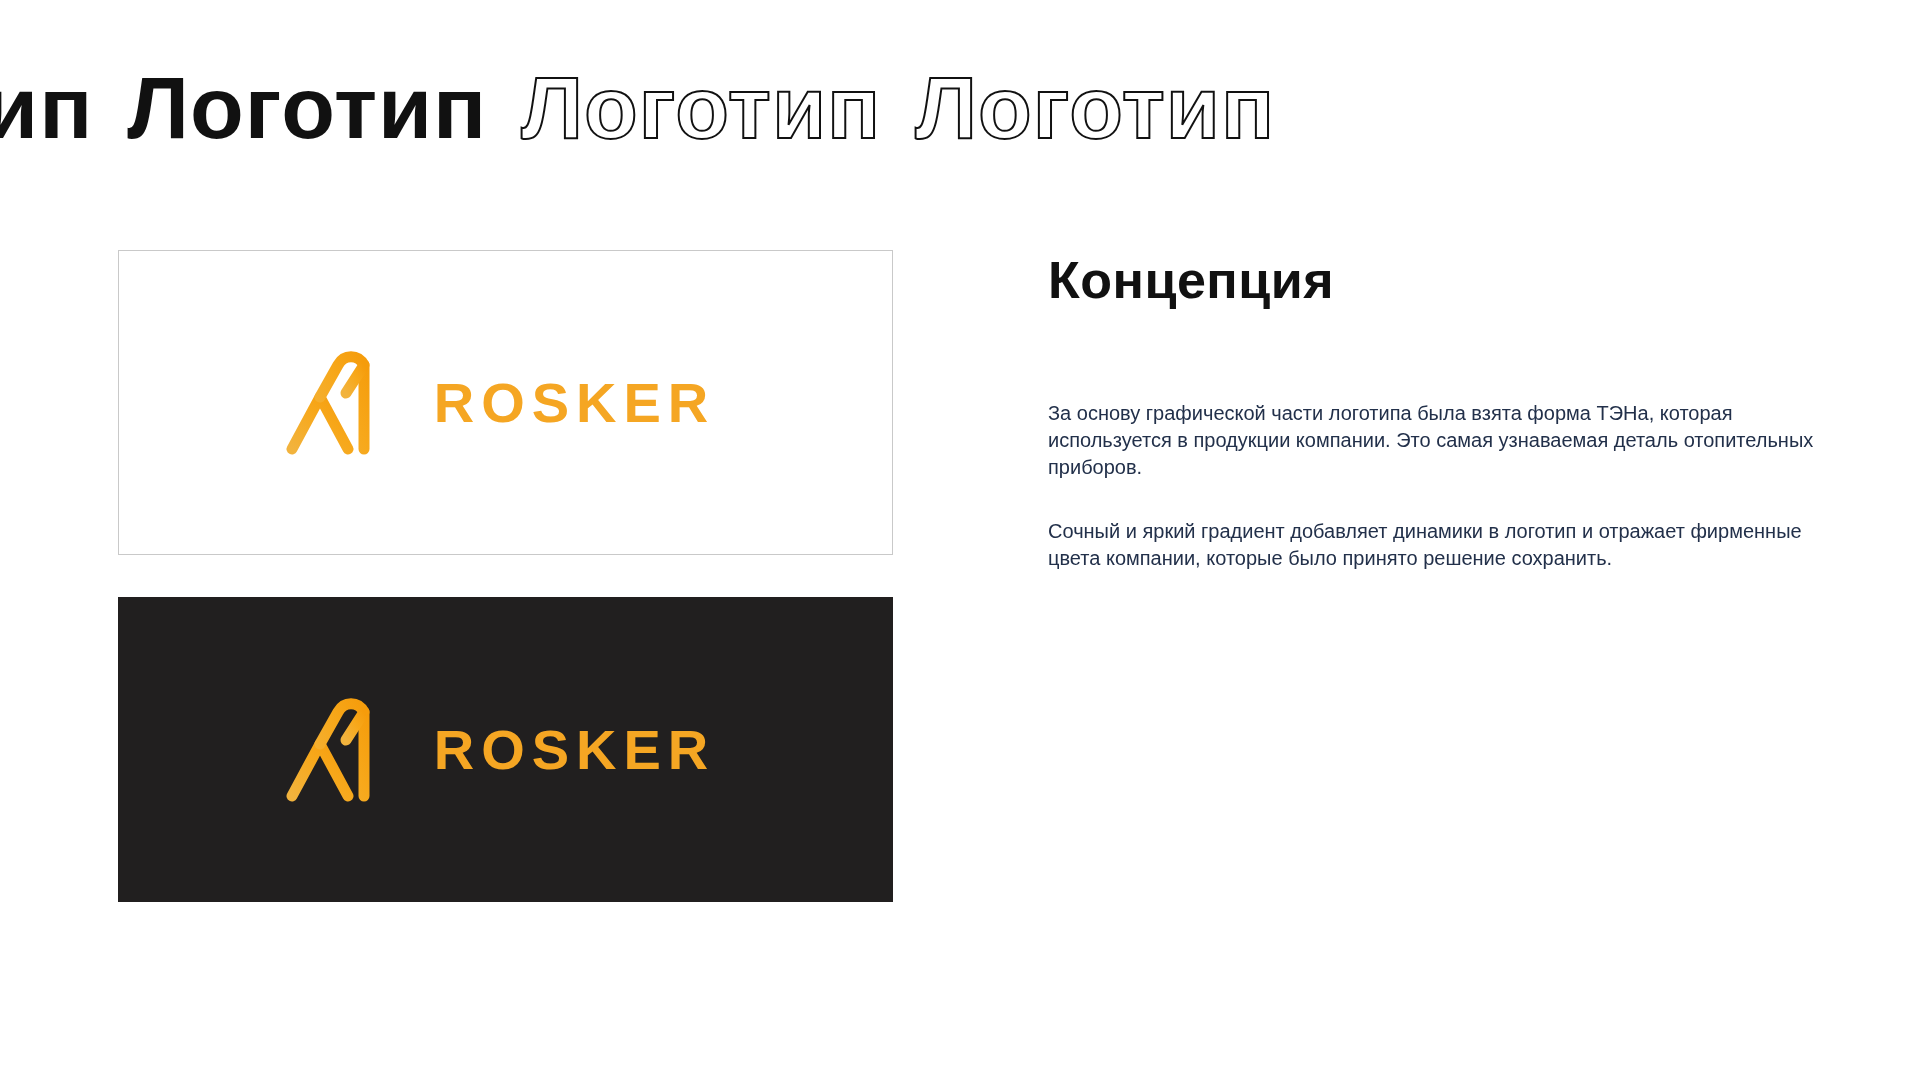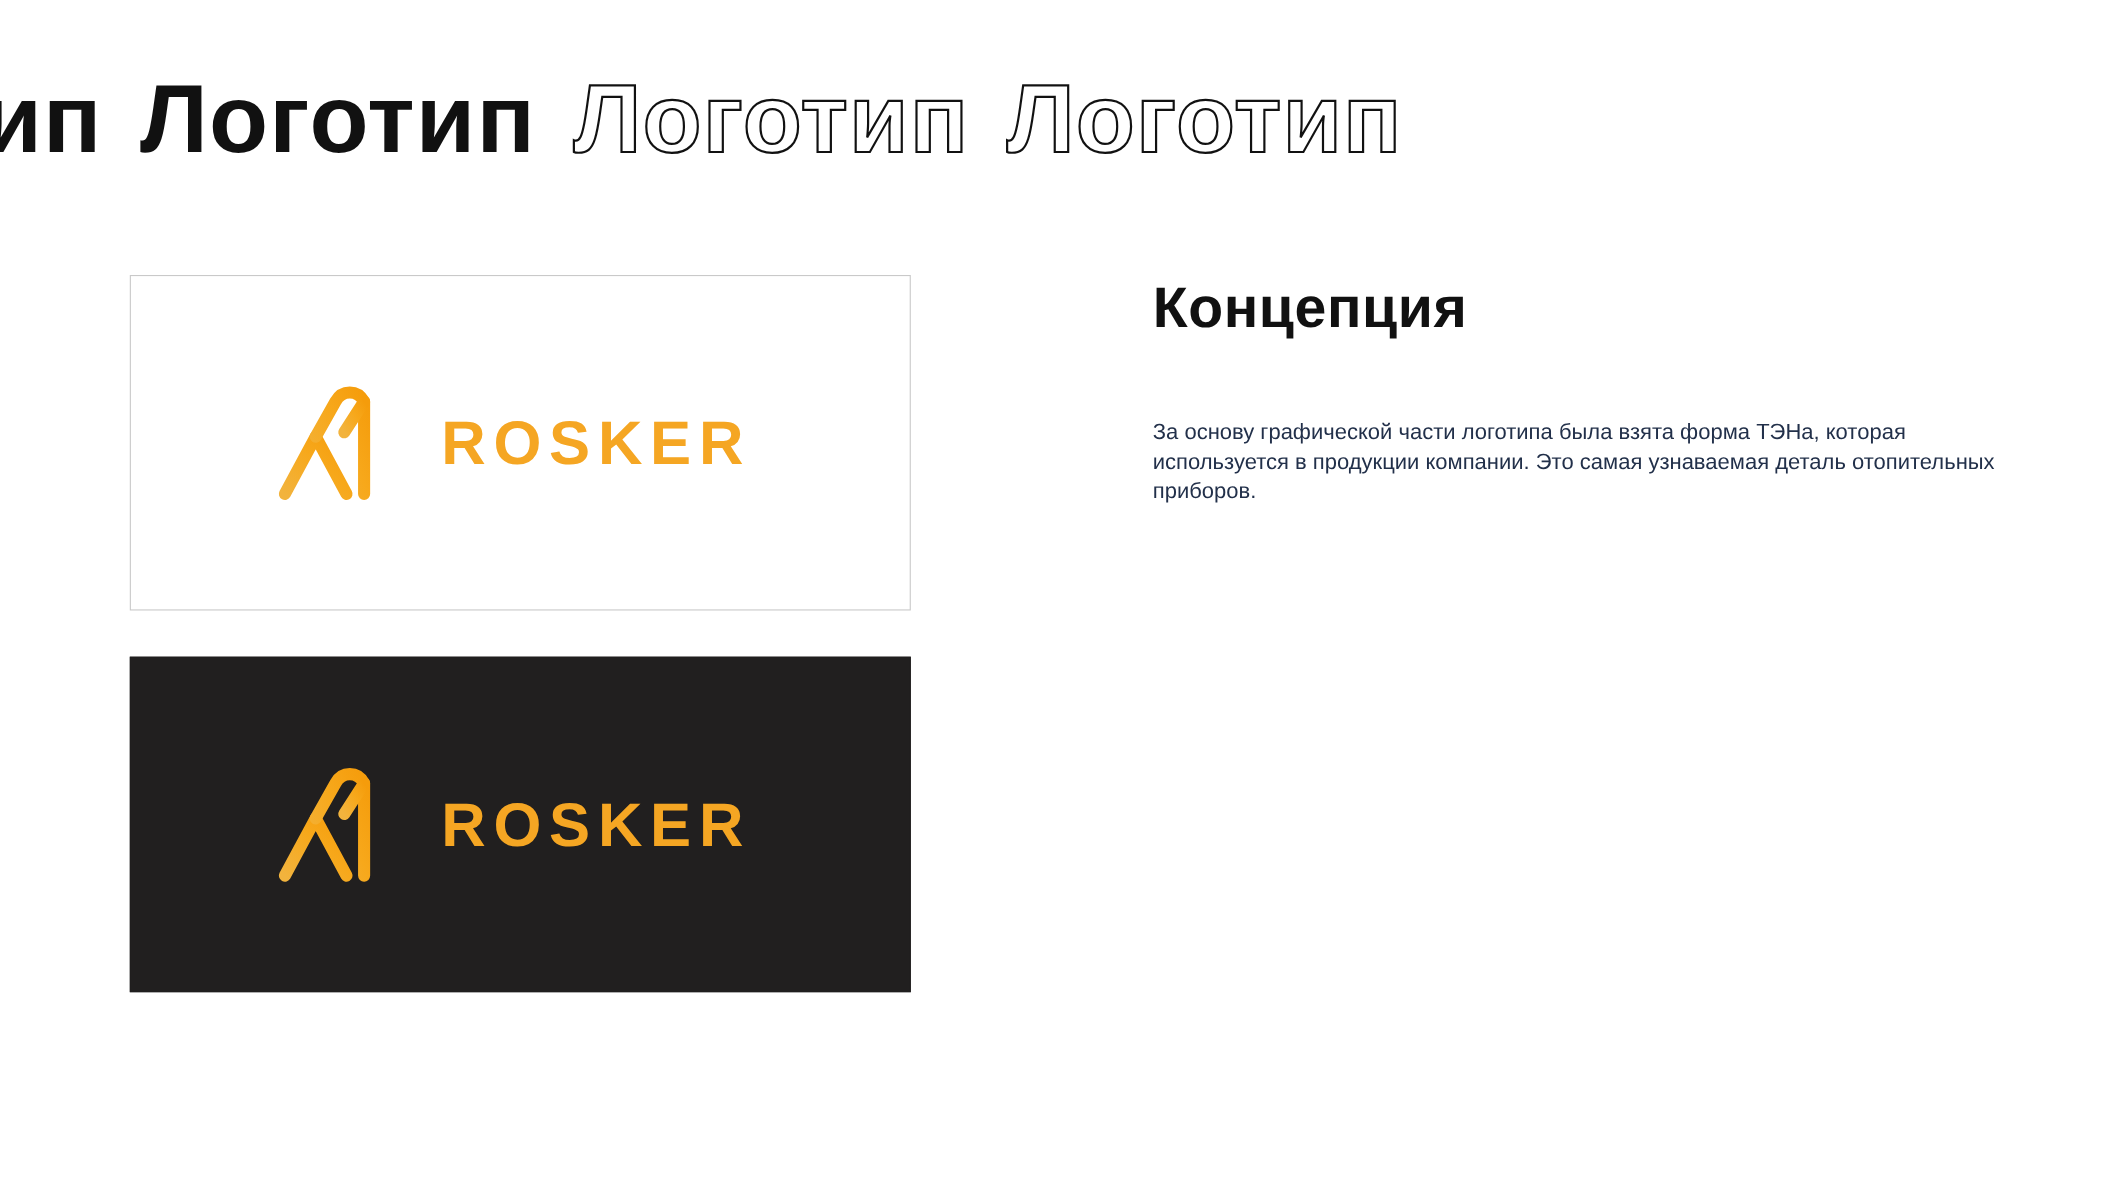--- a/index.html
+++ b/index.html
@@ -56,21 +56,21 @@
     display: flex;
     align-items: flex-start;
   }
 
   .left-col {
     width: 880px;
     margin-left: 118px;
   }
 
   .logo-card {
-    width: 710px;
+    width: 775px;
     height: 305px;
     box-sizing: border-box;
     display: flex;
     align-items: center;
     justify-content: center;
   }
   .logo-card.light {
     background: #ffffff;
     border: 1px solid #c9c9c9;
   }
@@ -101,21 +101,21 @@
 
   
   .right-col {
     margin-left: 50px;
     width: 820px;
   }
   .concept-title {
     font-size: 52px;
     font-weight: 700;
     letter-spacing: 0.5px;
-    margin: 0 0 70px 0;
+    margin: 0 0 90px 0;
     color: #111111;
   }
   .concept-paragraph {
     font-size: 20px;
     line-height: 1.36;
     color: #22304a;
     margin: 0 0 36px 0;
     max-width: 790px;
   }
   .concept-paragraph:last-child {
@@ -180,15 +180,16 @@
         </span>
         <span class="logo-word">ROSKER</span>
       </div>
     </div>
 
   </div>
 
   <div class="right-col">
     <h1 class="concept-title">Концепция</h1>
     <p class="concept-paragraph">За основу графической части логотипа была взята форма ТЭНа, которая используется в продукции компании. Это самая узнаваемая деталь отопительных приборов.</p>
+    <p class="concept-paragraph">Сочный и яркий градиент добавляет динамики в логотип и отражает фирменные цвета компании, которые было принято решение сохранить.</p>
   </div>
 
 </div>
 
 </body></html>

